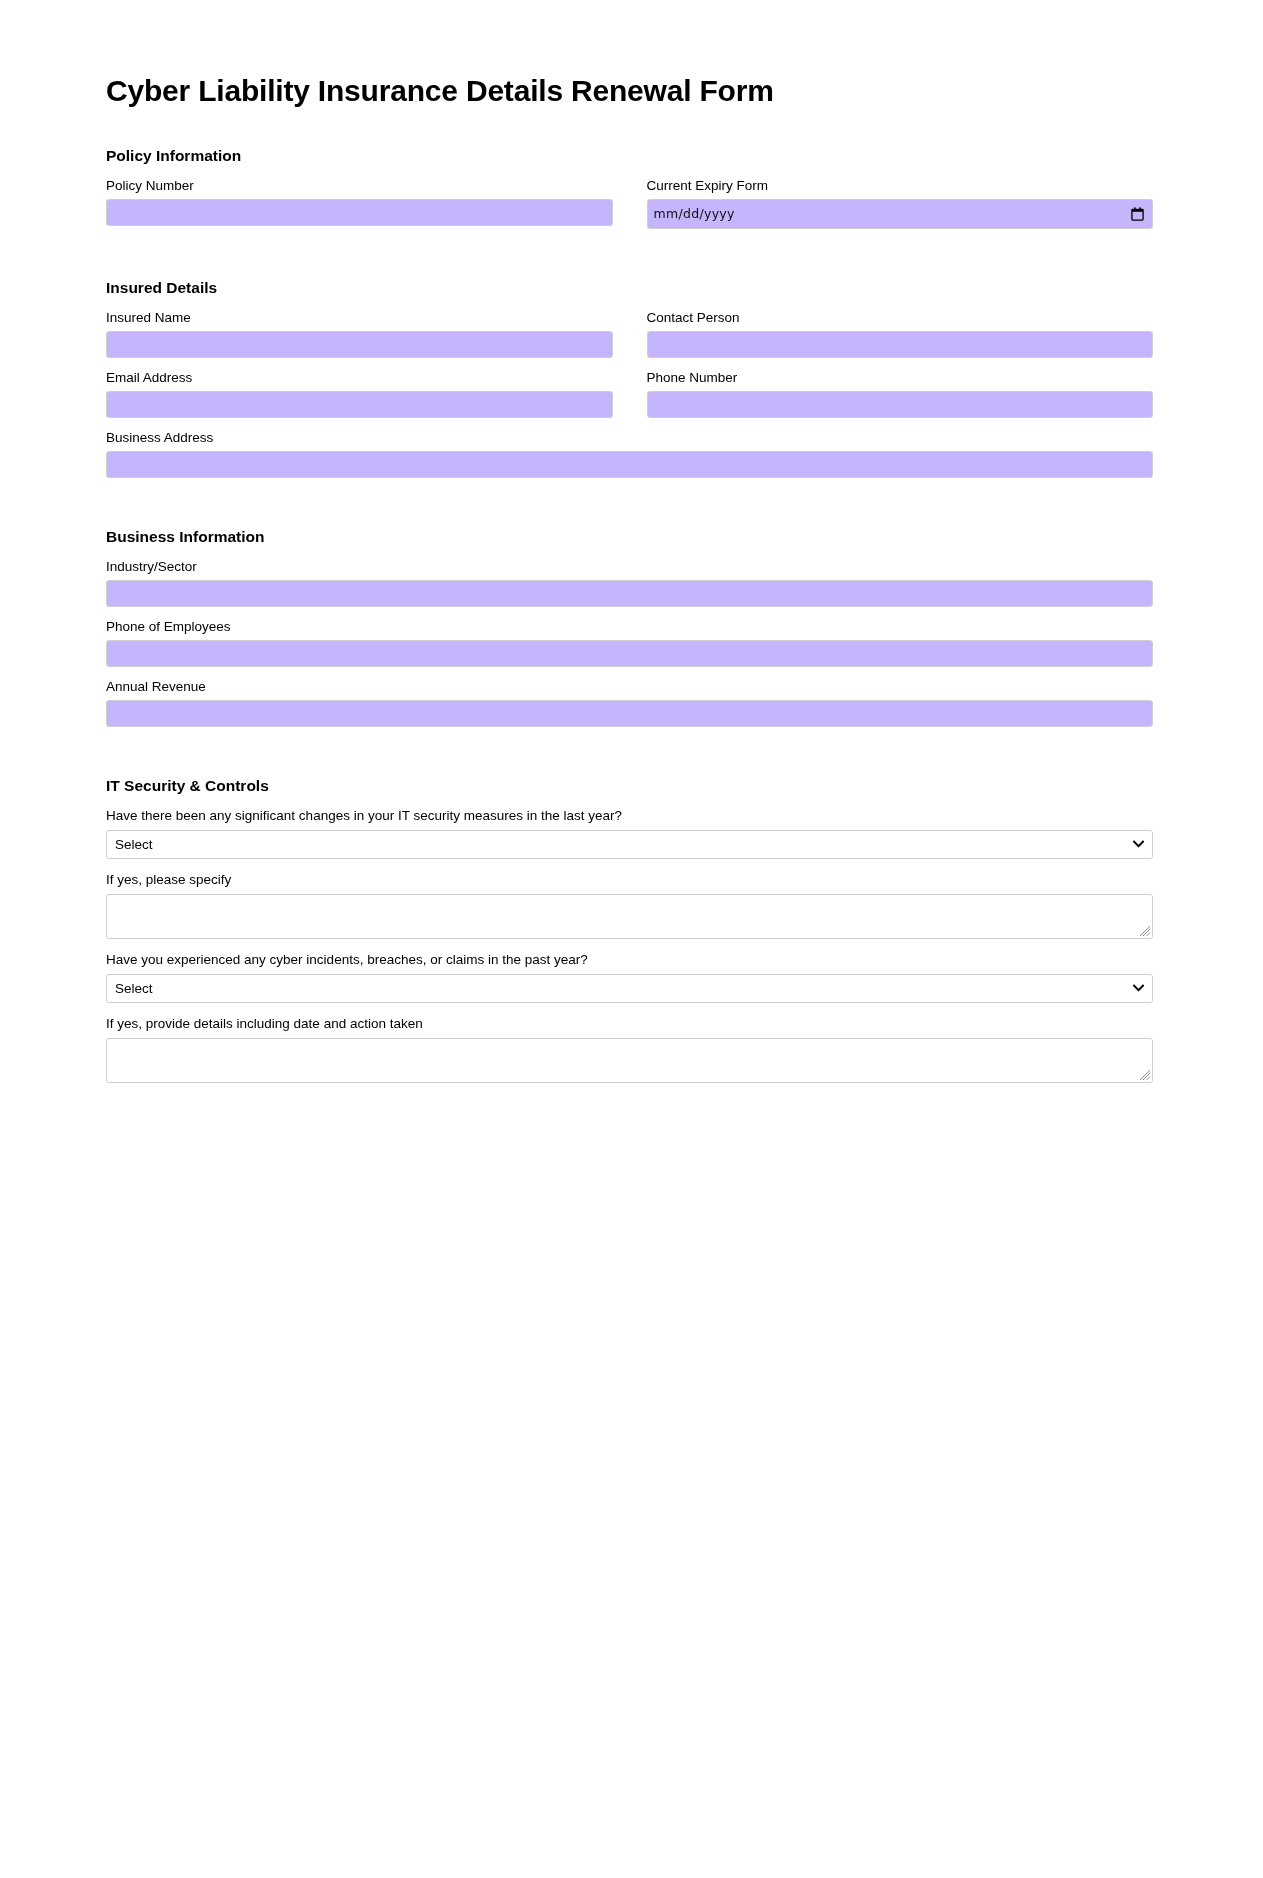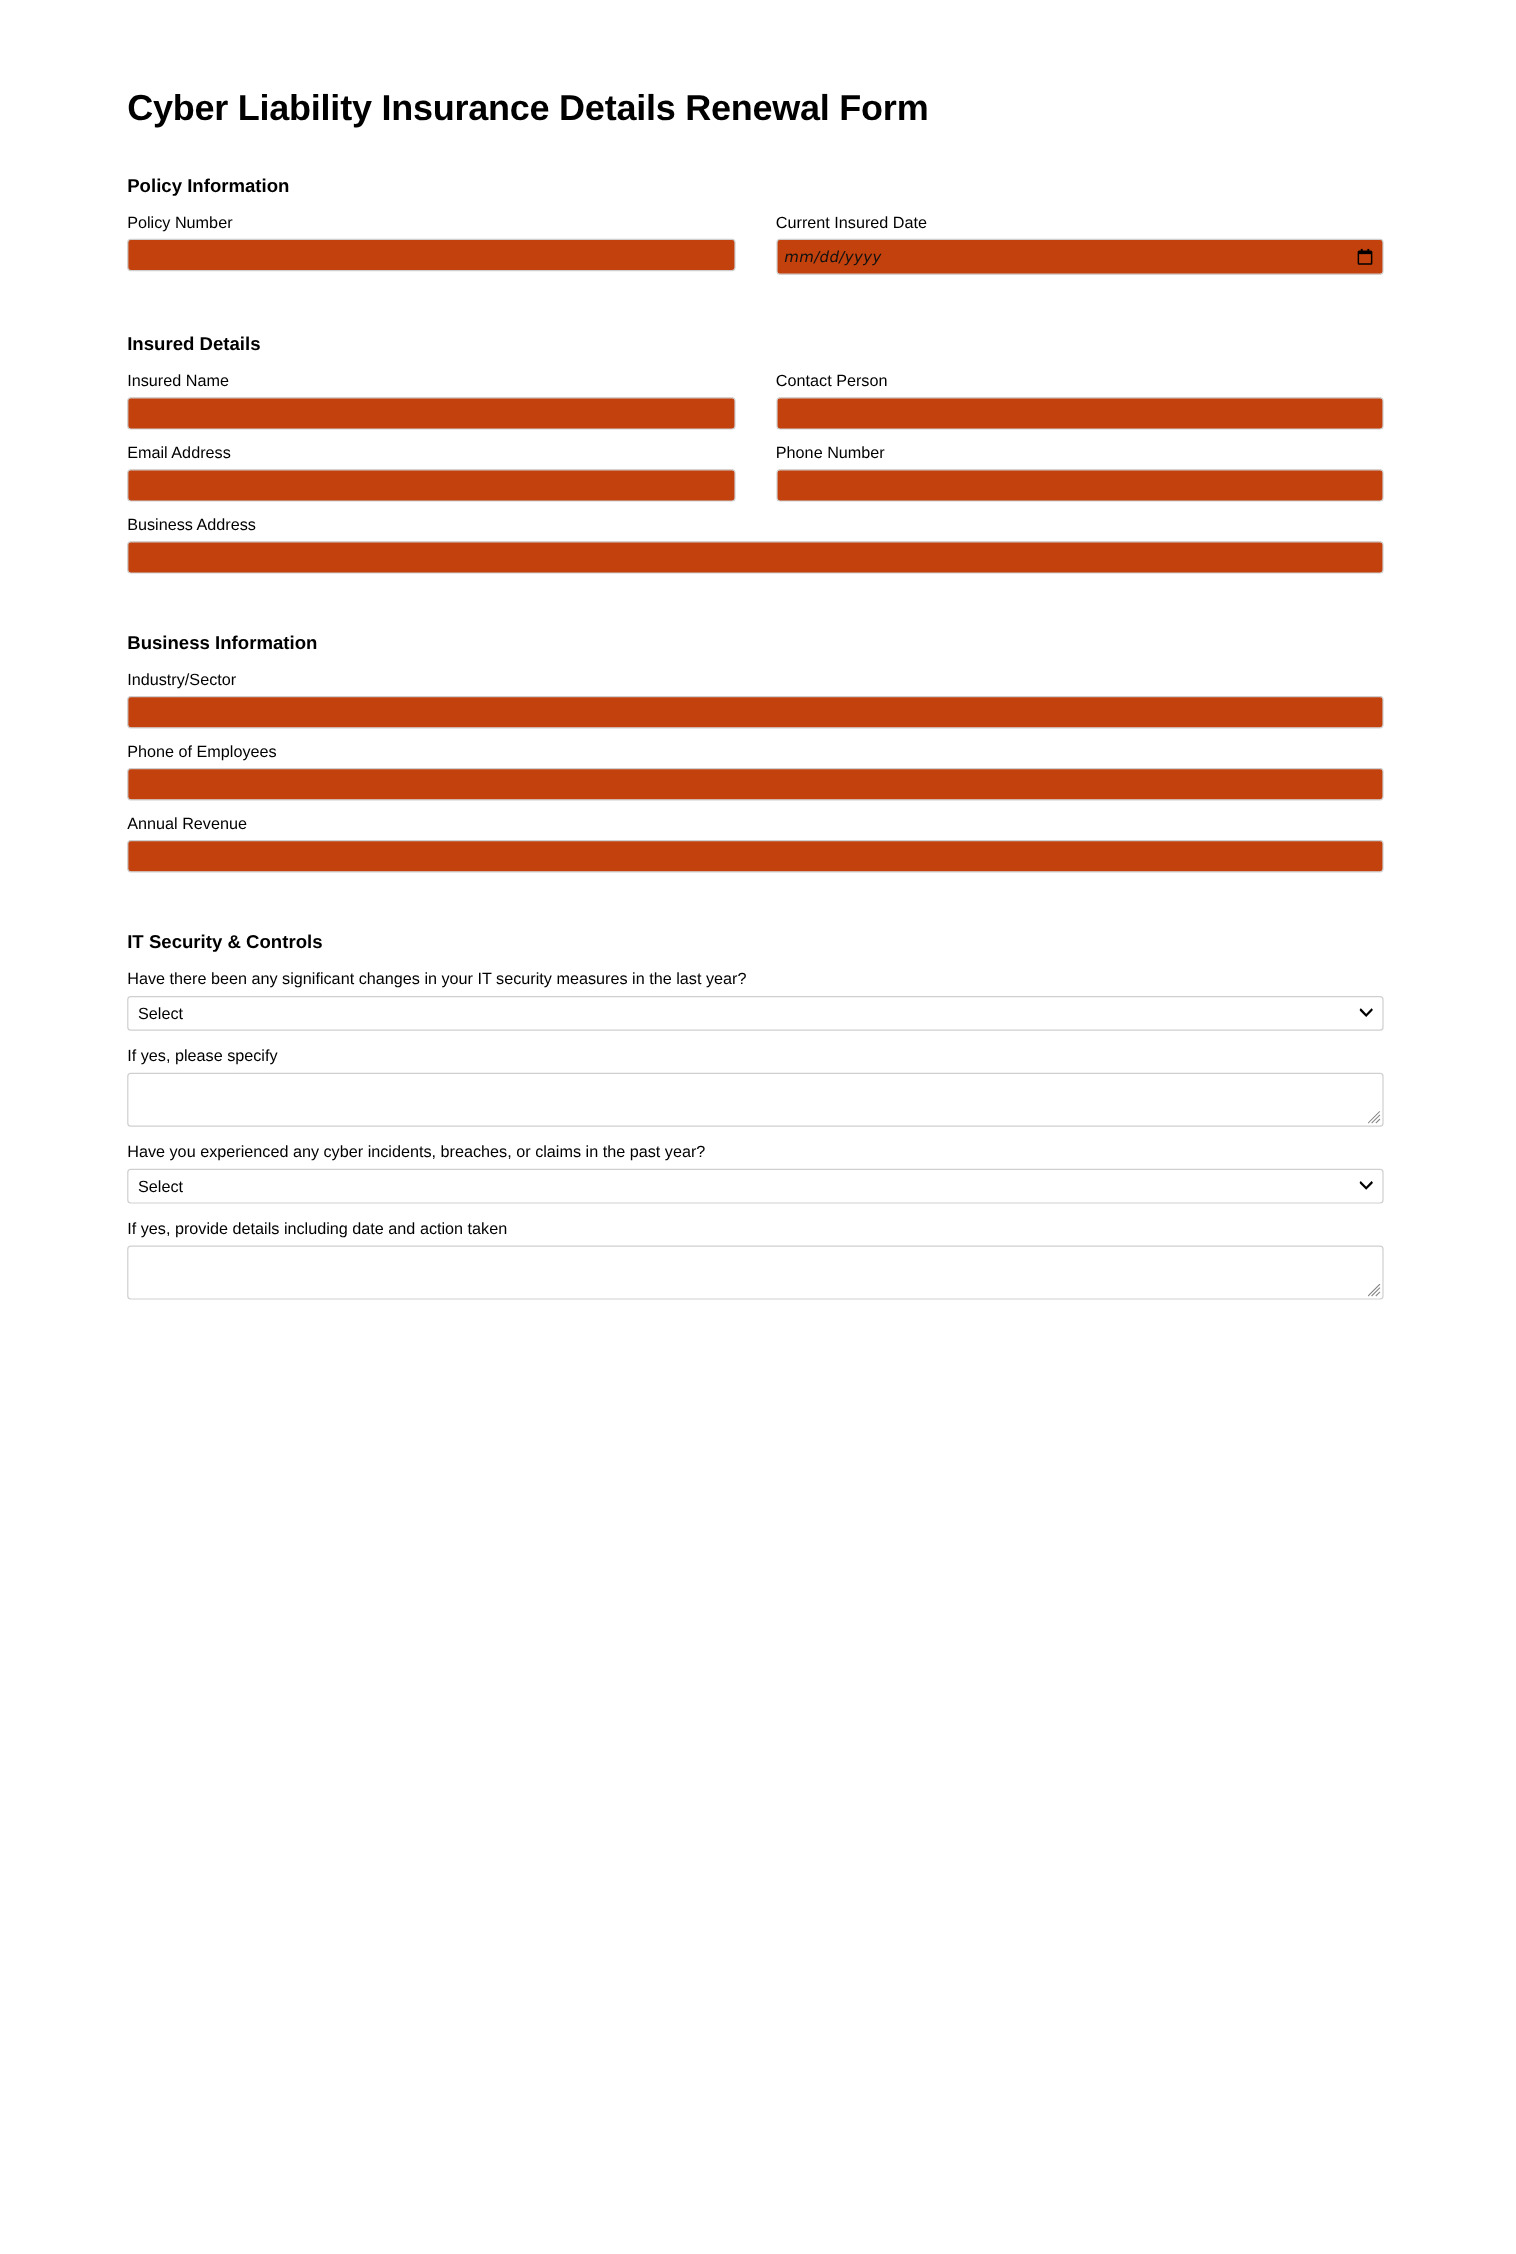--- a/index.html
+++ b/index.html
@@ -54,27 +54,26 @@
     color: #000;
     margin-bottom: 5px;
   }
   .text-input {
     display: block;
     width: 100%;
     height: 27px;
     box-sizing: border-box;
     border: 1px solid #cfcfcf;
     border-radius: 3px;
-    background: #c2410c;
+    background: #c4b5fd;
     font-family: "Liberation Sans", sans-serif;
     font-size: 13.5px;
     color: #000;
     padding: 2px 6px;
     outline: none;
-    font-style: italic;
   }
   .date-wrap {
     position: relative;
   }
   .date-input {
     height: 30px;
     padding-right: 34px;
     font-family: "DejaVu Sans", sans-serif;
     font-size: 12.5px;
     letter-spacing: 0.3px;
@@ -167,21 +166,21 @@
   <h1 class="form-title">Cyber Liability Insurance Details Renewal Form</h1>
 
   <div class="section">
     <div class="section-heading">Policy Information</div>
     <div class="row">
       <div class="field">
         <label class="field-label">Policy Number</label>
         <input class="text-input" type="text" value="" style="">
       </div>
       <div class="field">
-        <label class="field-label">Current Insured Date</label>
+        <label class="field-label">Current Expiry Form</label>
         <div class="date-wrap">
           <div class="text-input date-input">
             <span class="date-placeholder">mm/dd/yyyy</span>
           </div>
           <svg class="calendar-icon" viewBox="0 0 14 15">
             <rect x="1" y="2.5" width="12" height="11.5" rx="0.8" fill="none" stroke="#000" stroke-width="1.4"></rect>
             <rect x="1" y="2.5" width="12" height="2.6" fill="#000"></rect>
             <rect x="3.2" y="0.4" width="1.7" height="3.2" fill="#000"></rect>
             <rect x="9.1" y="0.4" width="1.7" height="3.2" fill="#000"></rect>
           </svg>

